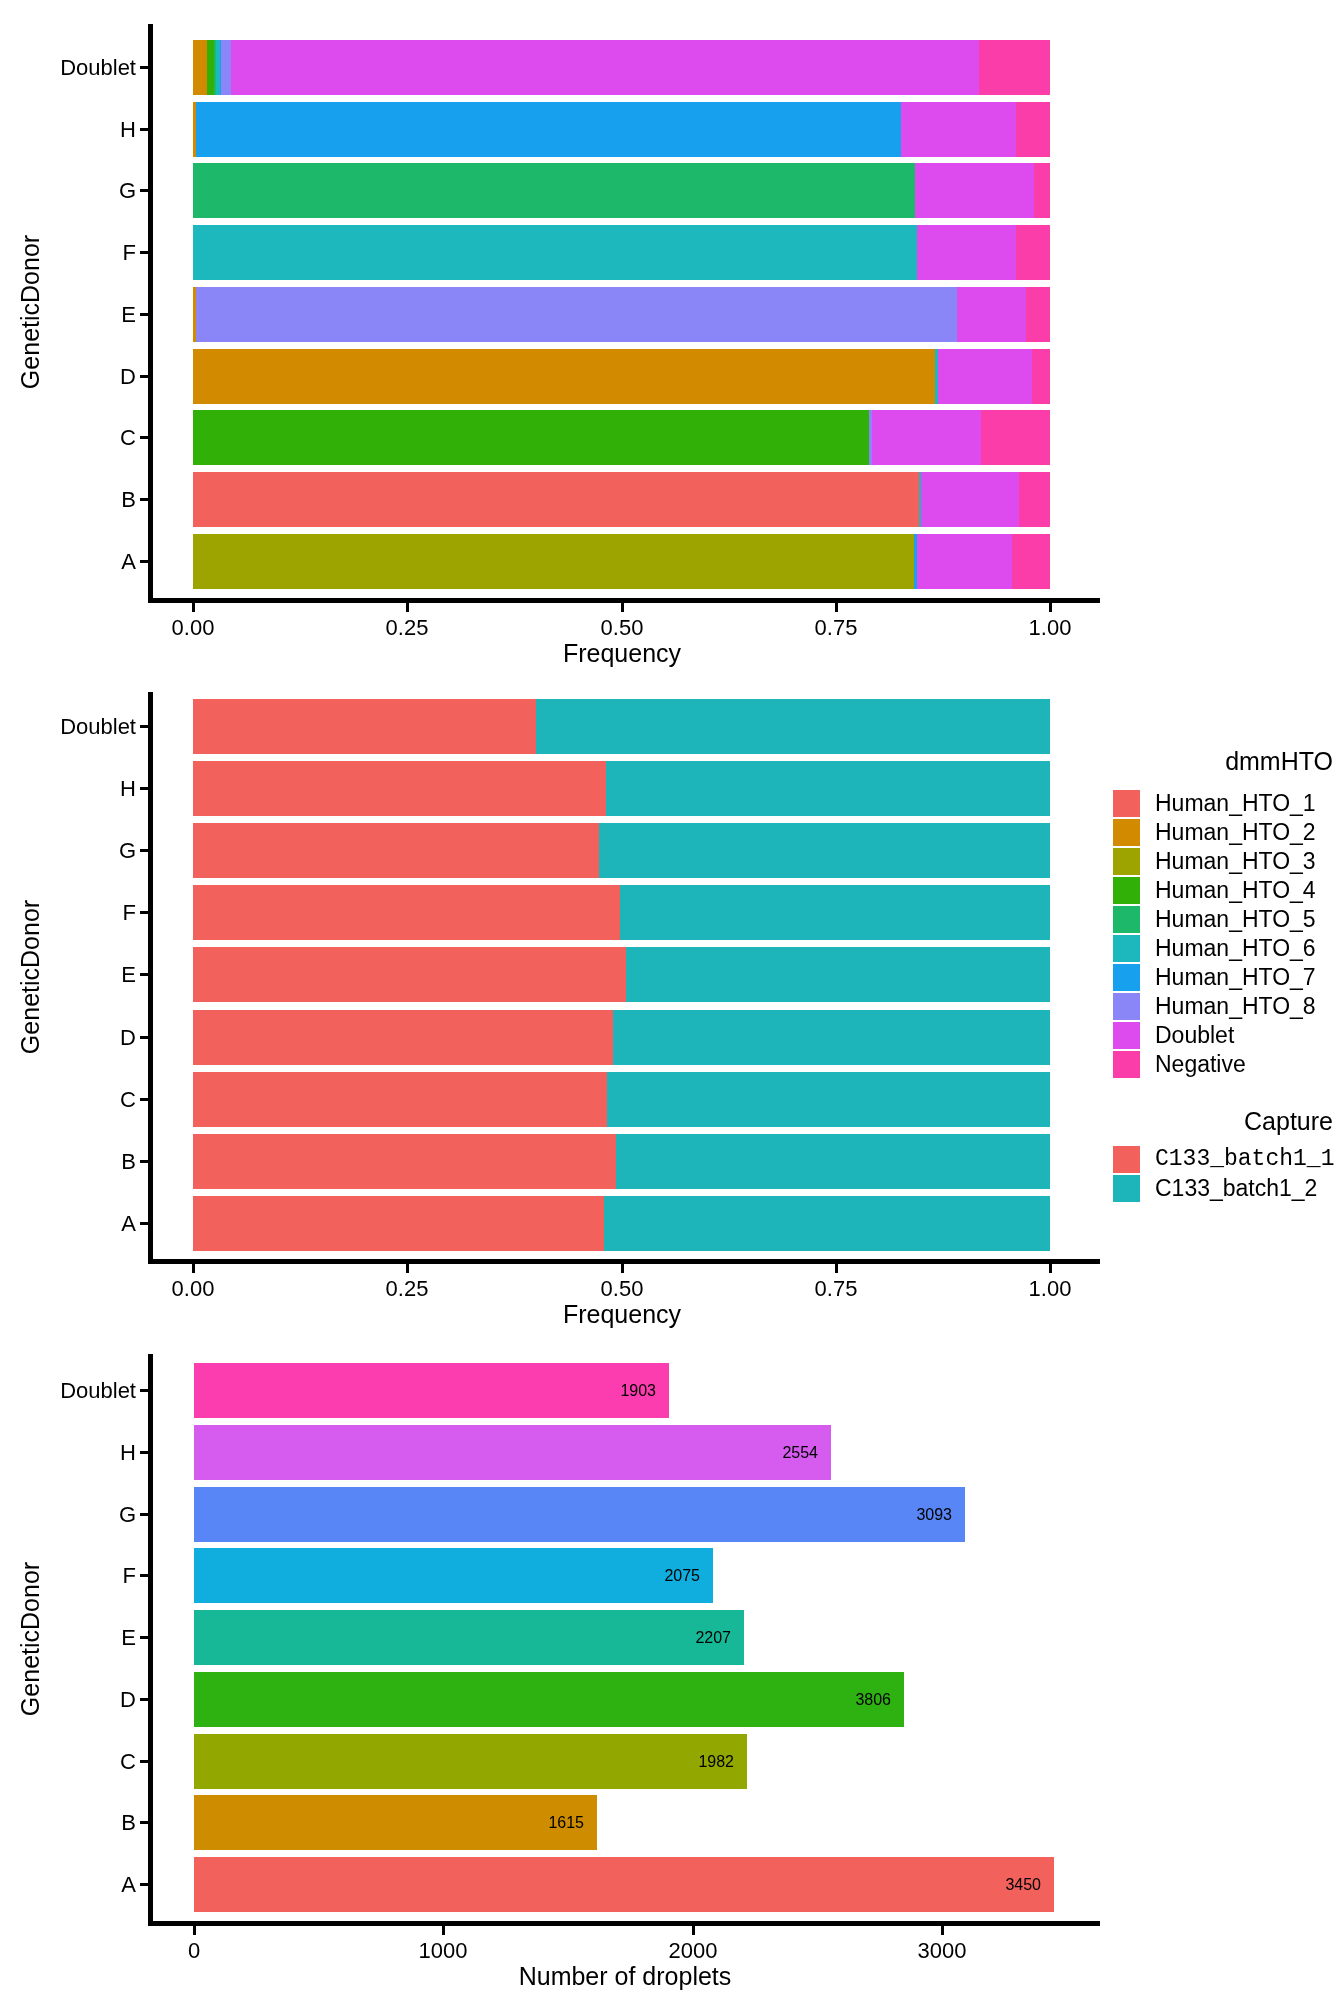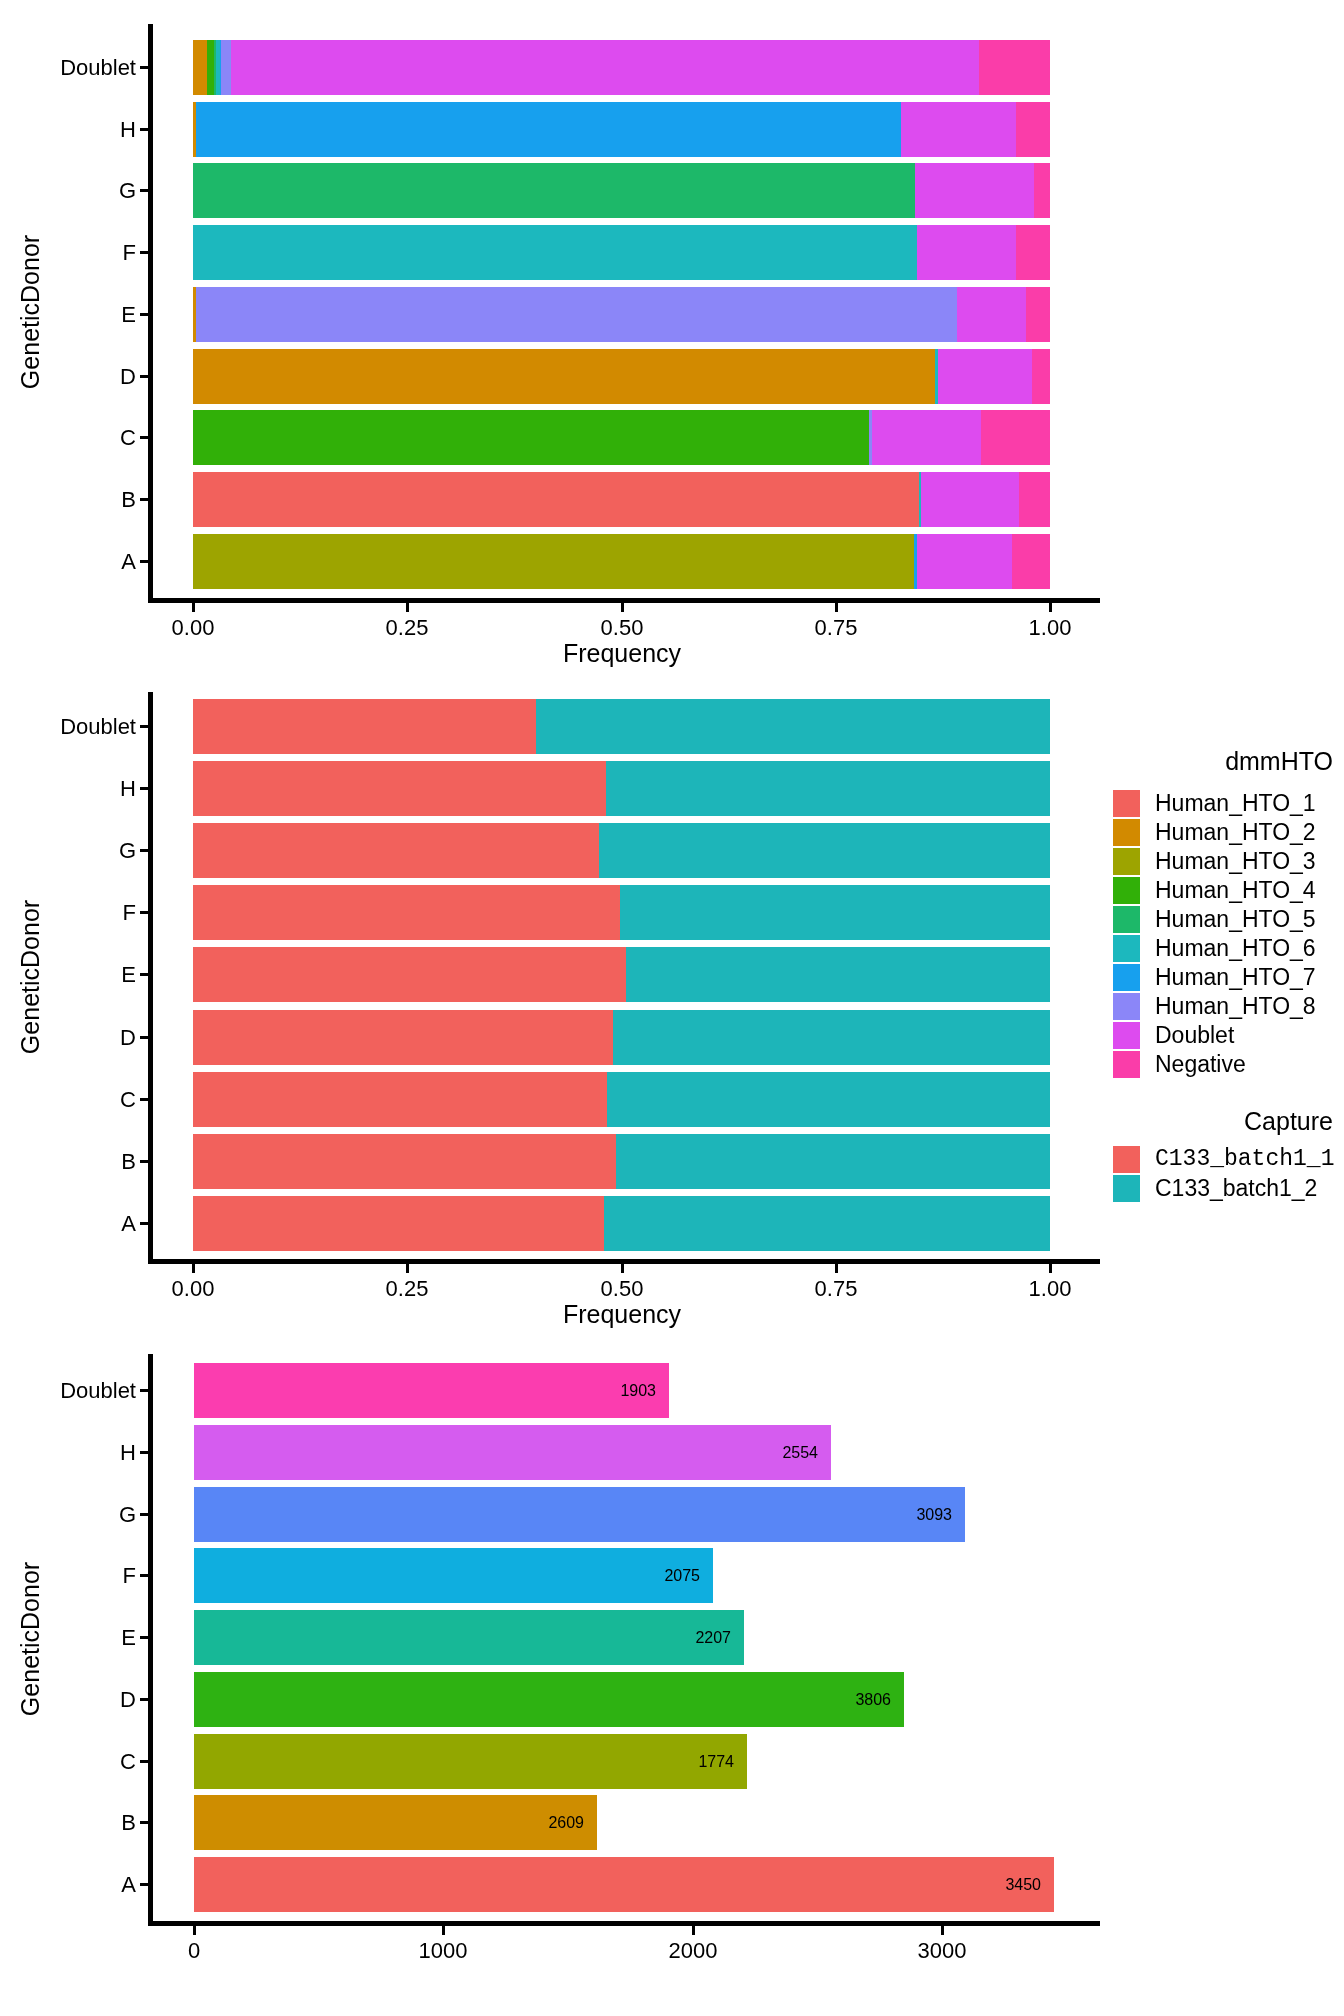--- a/index.html
+++ b/index.html
@@ -210,37 +210,38 @@
       <div class="abs txt ylab" style="left: 16px; top: 1625px;">E</div>
       <div class="abs " style="left: 194px; top: 1610px; width: 550px; height: 55px; background: rgb(23, 184, 151);"></div>
       <div class="abs txt barlab" style="left: 611px; top: 1628px; width: 120px;">2207</div>
       <div class="abs tick" style="left: 140px; top: 1698px; width: 9px; height: 3px;"></div>
       <div class="abs txt ylab" style="left: 16px; top: 1687px;">D</div>
       <div class="abs " style="left: 194px; top: 1672px; width: 710px; height: 55px; background: rgb(46, 178, 18);"></div>
       <div class="abs txt barlab" style="left: 771px; top: 1690px; width: 120px;">3806</div>
       <div class="abs tick" style="left: 140px; top: 1760px; width: 9px; height: 3px;"></div>
       <div class="abs txt ylab" style="left: 16px; top: 1749px;">C</div>
       <div class="abs " style="left: 194px; top: 1734px; width: 553px; height: 55px; background: rgb(146, 167, 0);"></div>
-      <div class="abs txt barlab" style="left: 614px; top: 1752px; width: 120px;">1774</div>
+      <div class="abs txt barlab" style="left: 614px; top: 1752px; width: 120px;">1982</div>
       <div class="abs tick" style="left: 140px; top: 1821px; width: 9px; height: 3px;"></div>
       <div class="abs txt ylab" style="left: 16px; top: 1810px;">B</div>
       <div class="abs " style="left: 194px; top: 1795px; width: 403px; height: 55px; background: rgb(206, 141, 0);"></div>
-      <div class="abs txt barlab" style="left: 464px; top: 1813px; width: 120px;">2609</div>
+      <div class="abs txt barlab" style="left: 464px; top: 1813px; width: 120px;">1615</div>
       <div class="abs tick" style="left: 140px; top: 1883px; width: 9px; height: 3px;"></div>
       <div class="abs txt ylab" style="left: 16px; top: 1872px;">A</div>
       <div class="abs " style="left: 194px; top: 1857px; width: 860px; height: 55px; background: rgb(242, 97, 92);"></div>
       <div class="abs txt barlab" style="left: 921px; top: 1875px; width: 120px;">3450</div>
     </section>
 
   <div class="abs txt ytitle" style="left:-140px;top:297px;">GeneticDonor</div>
   <div class="abs txt ytitle" style="left:-140px;top:962px;">GeneticDonor</div>
   <div class="abs txt ytitle" style="left:-140px;top:1624px;">GeneticDonor</div>
 
   <div class="abs txt xtitle" style="left:422px;top:638px;">Frequency</div>
   <div class="abs txt xtitle" style="left:422px;top:1299px;">Frequency</div>
+  <div class="abs txt xtitle" style="left:425px;top:1961px;">Number of droplets</div>
 
   <aside id="legend">
     <div class="abs txt lg-title" style="left:1113px;top:745px;">dmmHTO</div>
     <div class="abs txt lg-title" style="left:1113px;top:1105px;">Capture</div>
   <div class="abs " style="left: 1113px; top: 790px; width: 27px; height: 27px; background: rgb(242, 97, 92);"></div>
       <div class="abs txt lg-item-label" style="left: 1155px; top: 790px;">Human_HTO_1</div>
       <div class="abs " style="left: 1113px; top: 819px; width: 27px; height: 27px; background: rgb(210, 138, 0);"></div>
       <div class="abs txt lg-item-label" style="left: 1155px; top: 819px;">Human_HTO_2</div>
       <div class="abs " style="left: 1113px; top: 848px; width: 27px; height: 27px; background: rgb(157, 164, 0);"></div>
       <div class="abs txt lg-item-label" style="left: 1155px; top: 848px;">Human_HTO_3</div>

